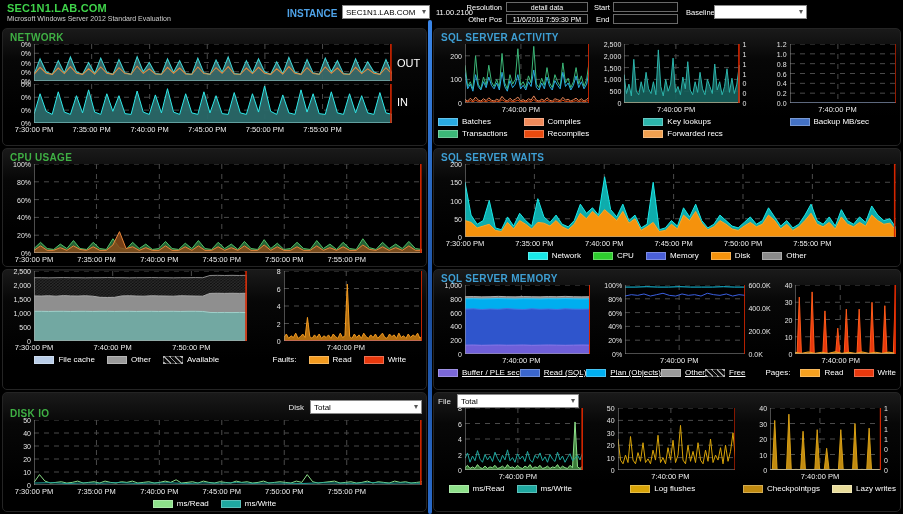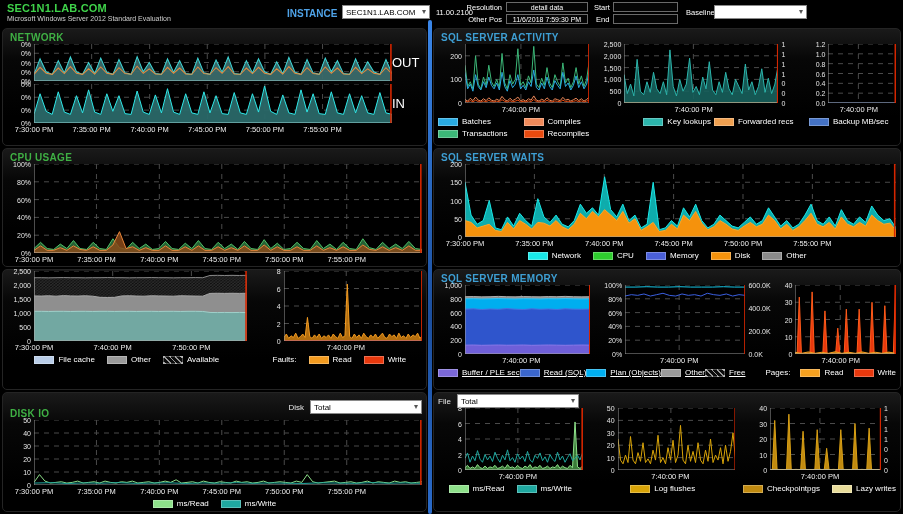--- a/index.html
+++ b/index.html
@@ -36,29 +36,29 @@
   .ylabels{position:relative;grid-row:1;font-size:7px;color:#e6e6e6;}
   .ylabels.left{grid-column:1;width:27px;}
   .ylabels.right{grid-column:3;width:15px;}
   .ylabels span{position:absolute;transform:translateY(-50%);white-space:nowrap;line-height:7px;}
   .ylabels.left span{right:3px;}
   .ylabels.right span{left:3px;}
   .plot{grid-column:2;grid-row:1;position:relative;background:#000;}
   .plot svg{position:absolute;left:0;top:0;width:100%;height:100%;display:block;}
   .xlabels{grid-column:2;grid-row:2;position:relative;height:11px;font-size:7.5px;color:#efefef;}
   .xlabels span{position:absolute;top:2px;transform:translateX(-50%);white-space:nowrap;}
-  .side-caption{width:30px;display:flex;align-items:center;
-                font-size:13px;color:#fff;box-sizing:border-box;}
+  .side-caption{width:30px;display:flex;align-items:center;padding-left:5px;
+                font-size:11px;color:#fff;box-sizing:border-box;}
   .row{display:flex;align-items:stretch;}
   .col{display:flex;flex-direction:column;}
   
   .legend{display:flex;gap:12px;align-items:center;justify-content:center;
           font-size:8px;color:#fff;padding-top:3px;flex-wrap:nowrap;}
   .legend.cols2{display:grid;grid-template-columns:auto auto;gap:3px 16px;justify-content:center;}
-  .legend.colstack{gap:3px;align-items:flex-start;}
+  .legend.colstack{flex-direction:column;gap:3px;align-items:flex-start;}
   .legend-item{display:inline-flex;align-items:center;gap:4px;white-space:nowrap;}
   .legend-prefix{white-space:nowrap;margin-right:0;}
   .swatch{width:20px;height:8px;display:inline-block;border:1px solid rgba(255,255,255,.28);box-sizing:border-box;}
   .swatch.hatch{background:repeating-linear-gradient(45deg,#9a9a9a 0 1px,#0c0c0c 1px 4px);}
 </style>
 </head>
 <body>
 
 <div class="header">
   <div class="server-name">SEC1N1.LAB.COM</div>

